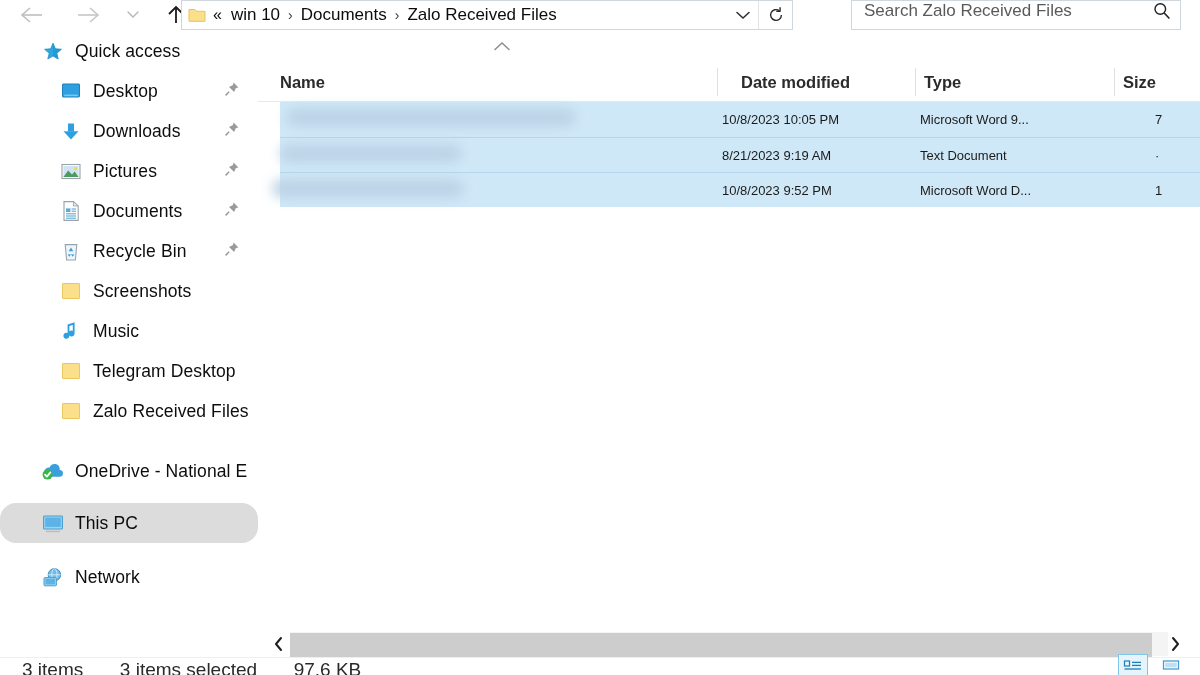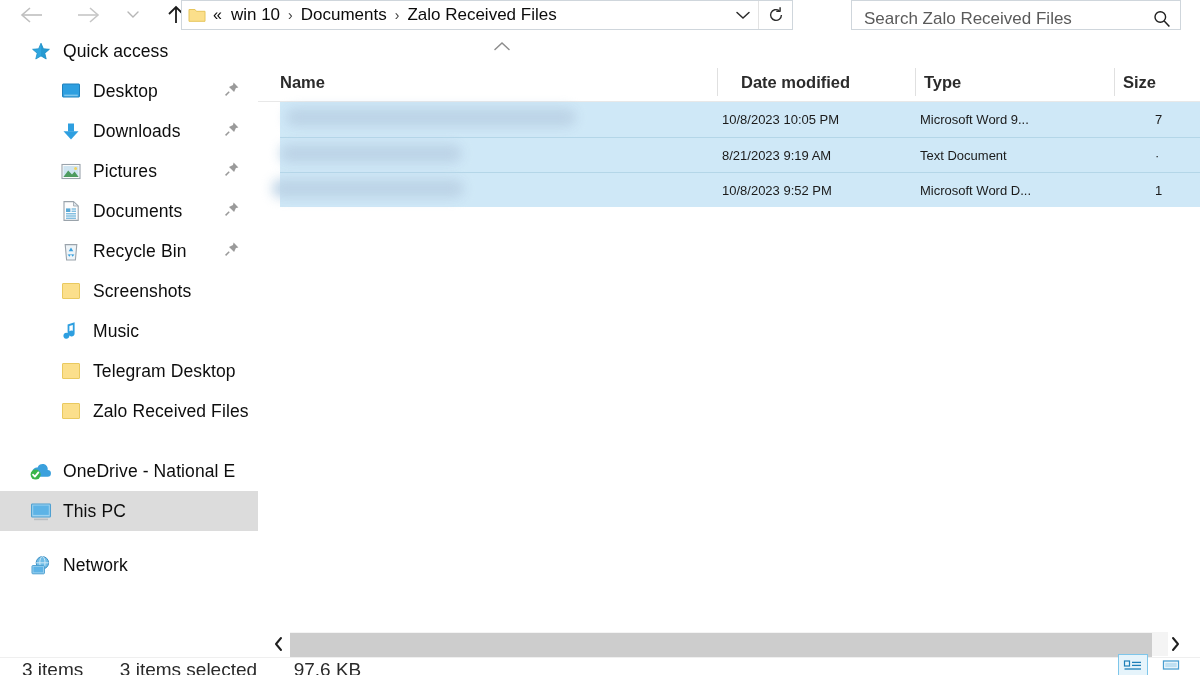--- a/index.html
+++ b/index.html
@@ -30,30 +30,30 @@
             font-size:17px; color:#0c0c0c; padding-left:5px; }
   .crumb { padding:0 5px; font-size:17px; line-height:20px; }
   .crumb-sep { color:#3b3b3b; font-size:14px; padding:0 3px; }
   .crumb-lead { font-size:16px; color:#0c0c0c; padding:0 4px 0 2px; }
   .addr-chevron { width:30px; flex:0 0 auto; display:flex; align-items:center; justify-content:center; }
   .addr-refresh { width:34px; flex:0 0 auto; display:flex; align-items:center; justify-content:center;
                   border-left:1px solid #e3e3e3; height:28px; }
 
   .searchbox {
     position:absolute; left:851px; top:0px; width:330px; height:30px;
-    border:1px solid #cfd6dc; background:#fff; display:flex; align-items:flex-end;gap:21px;
+    border:1px solid #cfd6dc; background:#fff; display:flex; align-items:flex-start;gap:21px;
   }
   .searchbox .sph { flex:1 1 auto; font-size:17px; color:#5a5a5a; padding-left:12px; white-space:nowrap; overflow:hidden; }
   .searchbox .sicon { width:36px; flex:0 0 auto; display:flex; align-items:center; justify-content:center; }
 
   
   .sidebar { position:absolute; left:0; top:31px; width:258px; height:600px; background:#fff; overflow:hidden; }
   .nav-item { position:relative; height:40px; display:flex; align-items:center; padding-left:28px; cursor:default; }
   .nav-item.indent { padding-left:58px; }
-  .nav-item.root   { padding-left:28px; }
+  .nav-item.root   { padding-left:40px; }
   .nav-item.selected { background:#dcdcdc; }
   .nav-ico { width:26px; height:24px; flex:0 0 auto; display:flex; align-items:center; justify-content:center; margin-right:9px; }
   .nav-lbl { font-size:17.5px; color:#0d0d0d; white-space:nowrap; letter-spacing:0.1px; }
   .pin { position:absolute; right:18px; top:50%; transform:translateY(-50%); }
 
   .folder-sq { width:18px; height:16px; background:#fbdf8b; border:1px solid #e9c95f; border-radius:1px; }
 
   
   .listarea { position:absolute; left:258px; top:31px; width:942px; height:600px; background:#fff; }
 
@@ -299,21 +299,21 @@
       <span class="nav-ico">
         <svg width="24" height="20" viewBox="0 0 24 20" aria-hidden="true">
           <path d="M7 15.8 h11.4 a3.4 3.4 0 0 0 0.3 -6.8 A5.2 5.2 0 0 0 8.6 6.6 A4.6 4.6 0 0 0 7 15.8 Z" fill="#3aa0dd"></path>
           <circle cx="6.6" cy="13.6" r="5" fill="#3ab54a"></circle>
           <path d="M4 13.6 L5.9 15.6 L9.4 11.4" fill="none" stroke="#ffffff" stroke-width="1.8" stroke-linecap="round" stroke-linejoin="round"></path>
         </svg>
       </span>
       <span class="nav-lbl">OneDrive - National E</span>
     </div>
 
-    <div class="nav-item root selected" style="margin-top:0;">
+    <div class="nav-item root selected" style="margin-top:12px;border-radius:16px;">
       <span class="nav-ico">
         <svg width="24" height="21" viewBox="0 0 24 21" aria-hidden="true">
           <rect x="2.6" y="3" width="18.8" height="13" rx="0.8" fill="#9fd3f0" stroke="#4a9ed0" stroke-width="1.1"></rect>
           <rect x="4.2" y="4.5" width="15.6" height="9.4" fill="#5db3e6"></rect>
           <rect x="5" y="17.6" width="14" height="1.6" fill="#b9bec2"></rect>
         </svg>
       </span>
       <span class="nav-lbl">This PC</span>
     </div>
 

